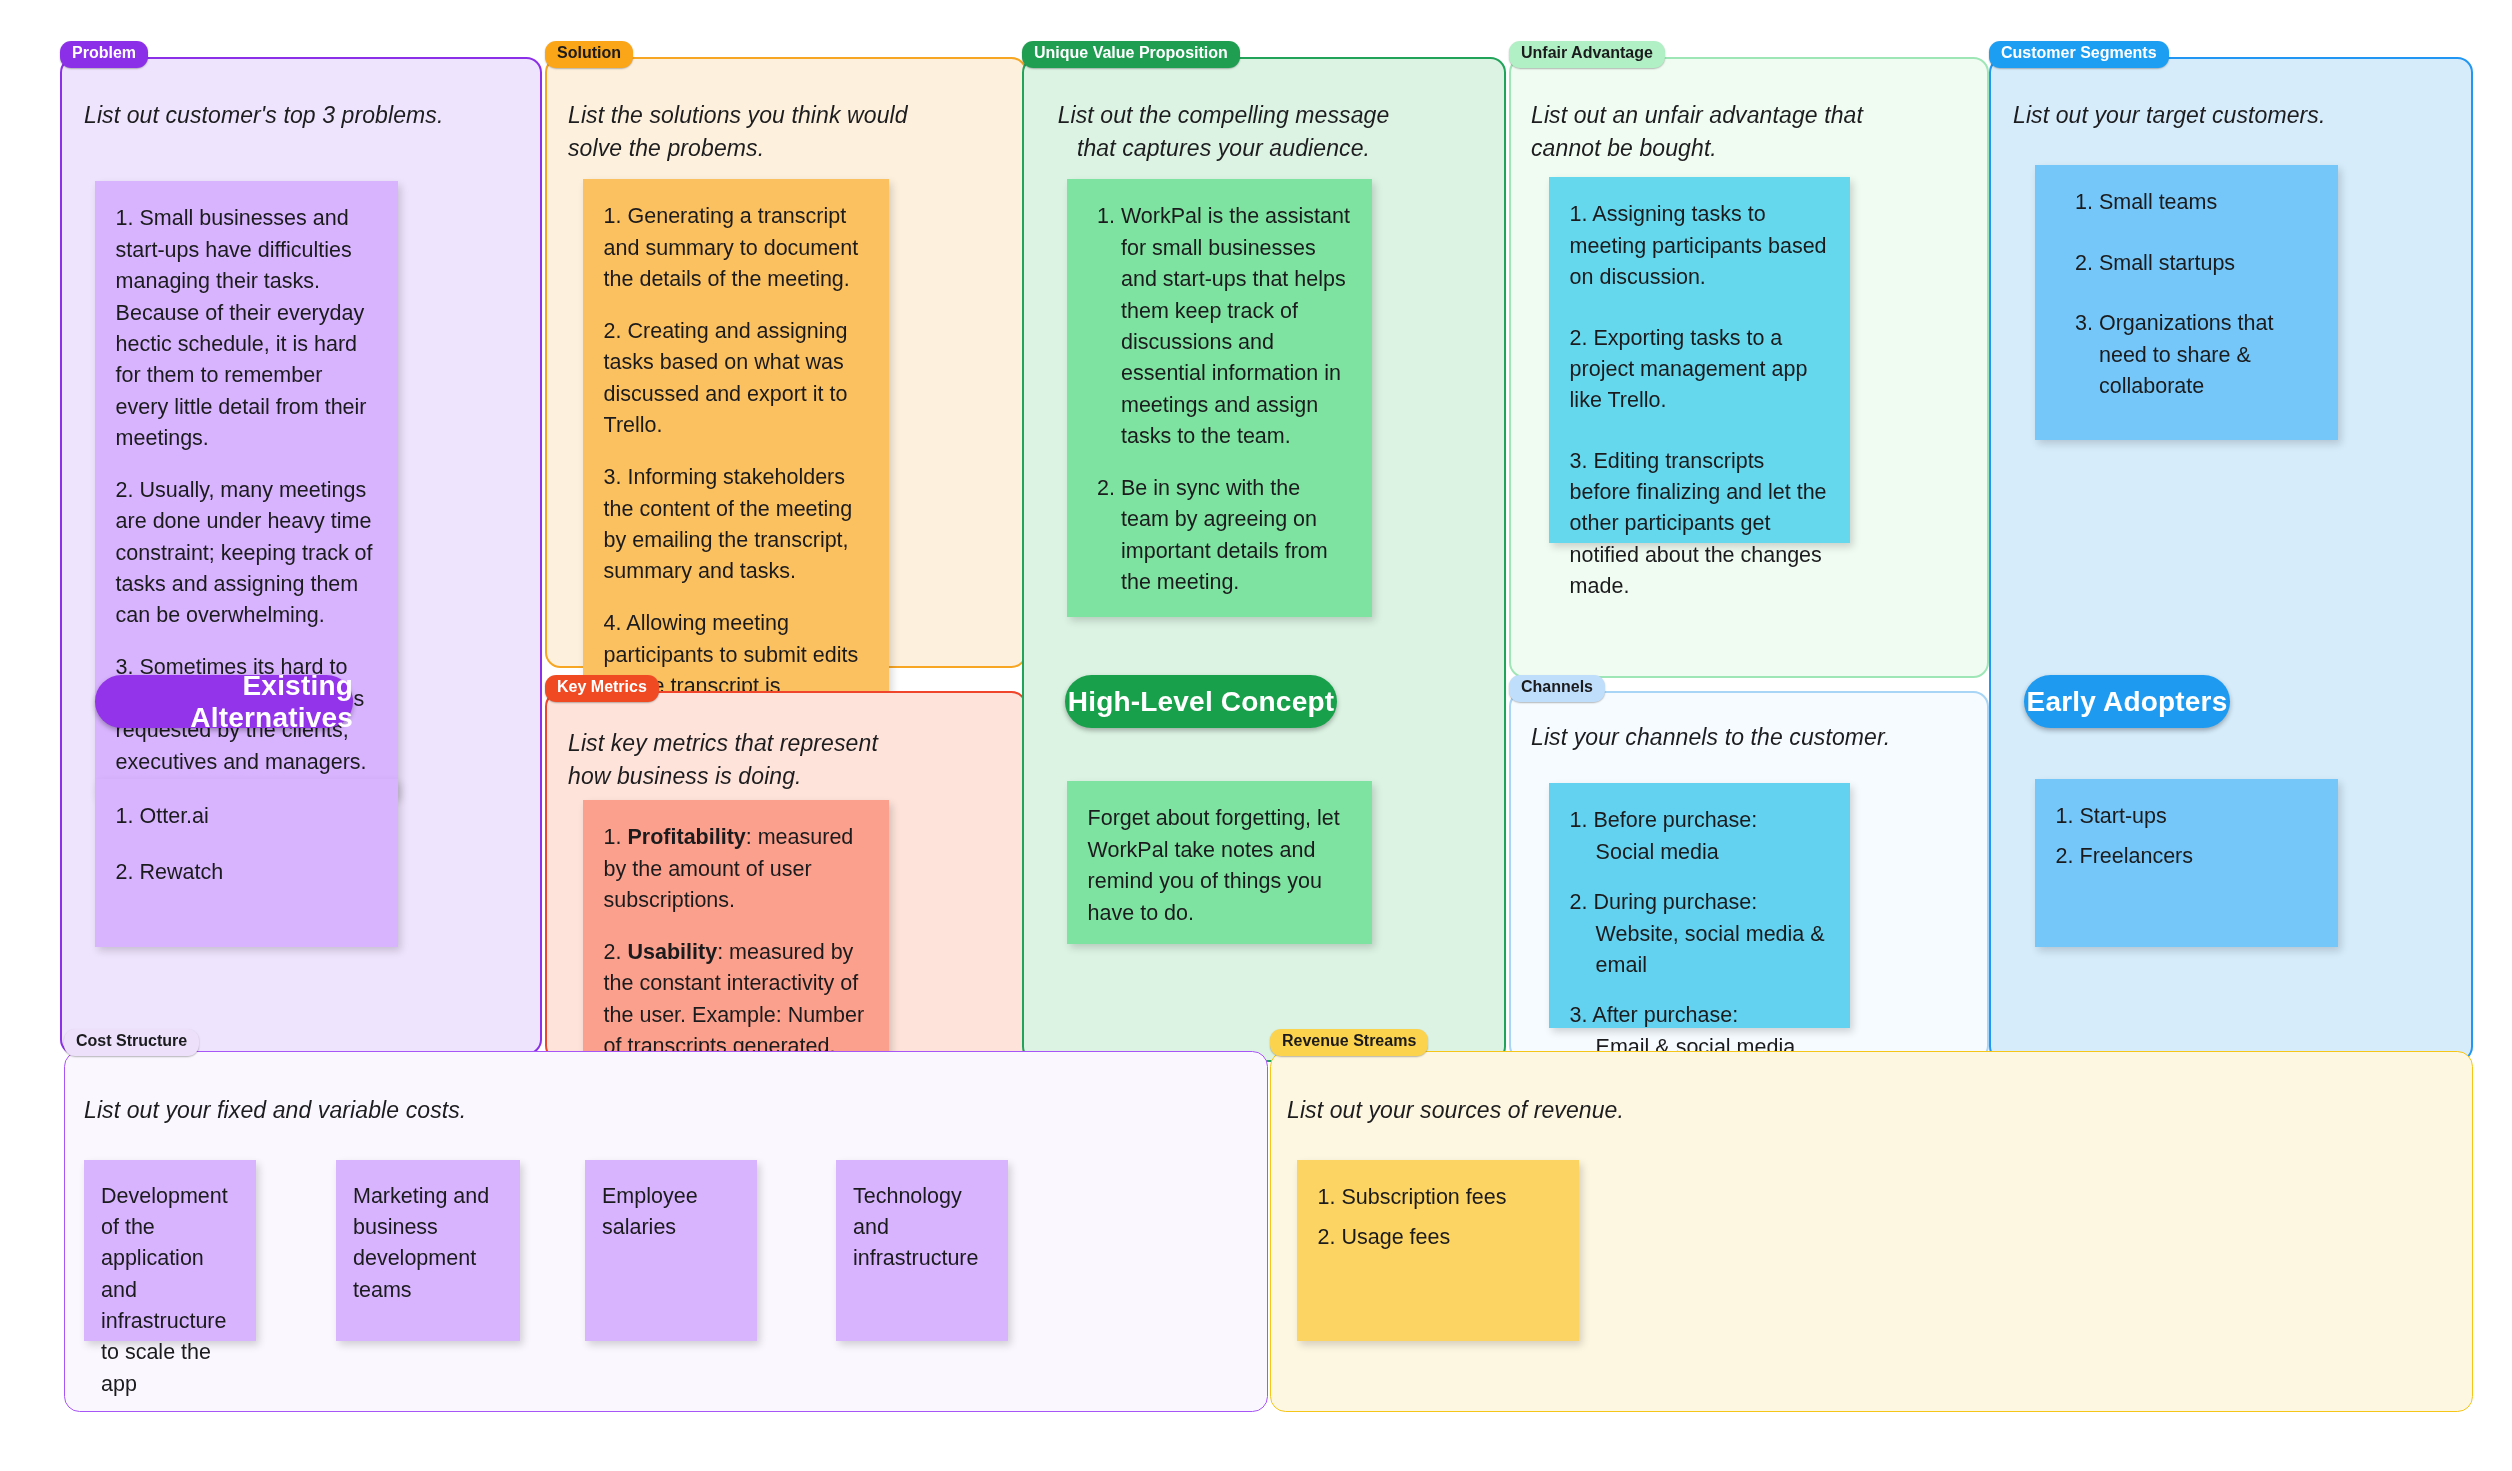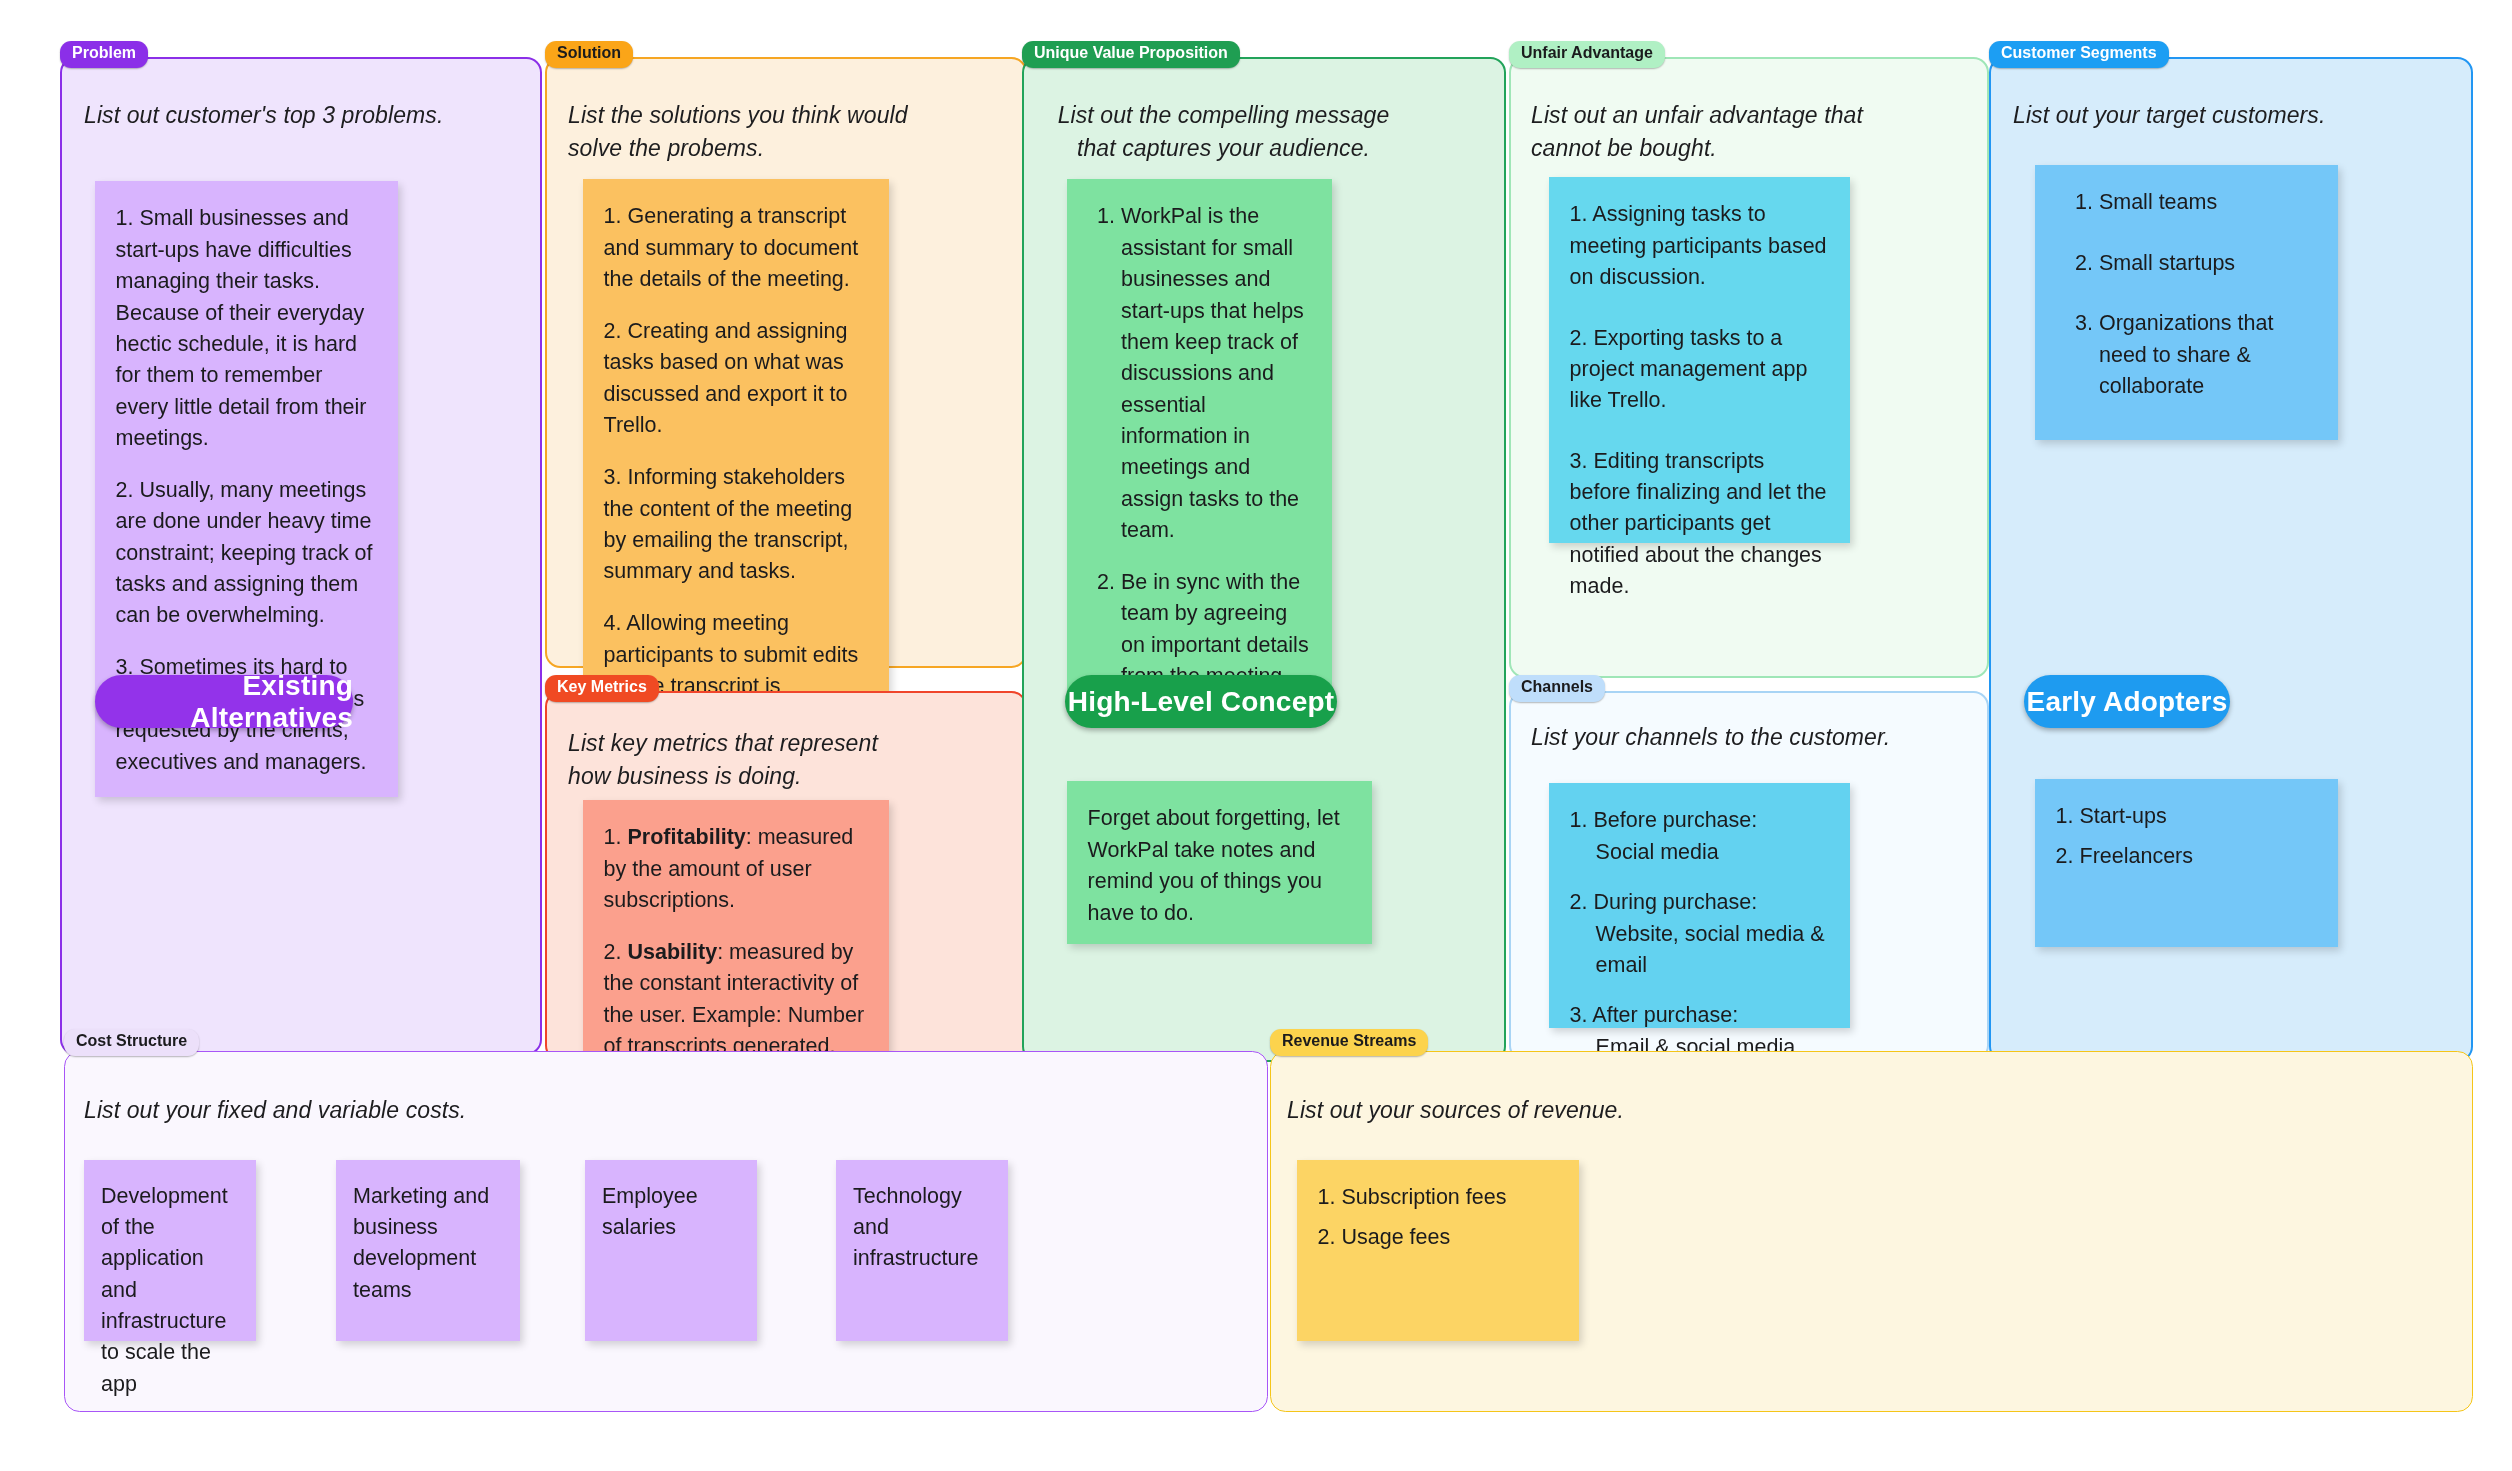--- a/index.html
+++ b/index.html
@@ -78,20 +78,24 @@
   <div class="hint" style="left:84px;top:99px;width:430px;">List out customer's top 3 problems.</div>
 
   <div class="note" style="left:95px;top:181px;width:303px;background:#d8b4fe;">
     <p>1. Small businesses and start-ups have difficulties managing their tasks. Because of their everyday hectic schedule, it is hard for them to remember every little detail from their meetings.</p>
     <p>2. Usually, many meetings are done under heavy time constraint; keeping track of tasks and assigning them can be overwhelming.</p>
     <p>3. Sometimes its hard to remember all the changes requested by the clients, executives and managers.</p>
   </div>
 
   <div class="pill" style="left:95px;top:675px;width:258px;height:53px;background:#9333ea;text-align:right;">Existing Alternatives</div>
 
+  <div class="note tight" style="left:95px;top:779px;width:303px;height:168px;background:#d8b4fe;">
+    <p>1. Otter.ai</p>
+    <p style="margin-top:24px">2. Rewatch</p>
+  </div>
 
   <div class="tag" style="left:545px;top:41px;background:#fba518;color:#1b1b1d;">Solution</div>
   <div class="panel" style="left:545px;top:57px;width:482px;height:611px;background:#fdf0dd;border-color:#f6a623;"></div>
 
   <div class="hint" style="left:568px;top:99px;width:344px;">List the solutions you think would solve the probems.</div>
 
   <div class="note" style="left:583px;top:179px;width:306px;background:#fbc160;">
     <p>1. Generating a transcript and summary to document the details of the meeting.</p>
     <p>2. Creating and assigning tasks based on what was discussed and export it to Trello.</p>
     <p>3. Informing stakeholders the content of the meeting by emailing the transcript, summary and tasks.</p>
@@ -110,21 +114,21 @@
     <p>
       <span>2. </span><b>Usability</b><span>: measured by the constant interactivity of the user. Example: Number of transcripts generated.</span>
     </p>
   </div>
 
   <div class="tag" style="left:1022px;top:41px;background:#1f9e52;color:#fff;">Unique Value Proposition</div>
   <div class="panel" style="left:1022px;top:57px;width:484px;height:1005px;background:#dcf3e3;border-color:#22a35a;"></div>
 
   <div class="hint" style="left:1043px;top:99px;width:361px;text-align:center;">List out the compelling message that captures your audience.</div>
 
-  <div class="note hang" style="left:1067px;top:179px;width:265px;background:#7ee2a0;padding-left:30px;">
+  <div class="note hang" style="left:1067px;top:179px;width:305px;background:#7ee2a0;padding-left:30px;">
     <p>1.  WorkPal is the assistant for small businesses and start-ups that helps them keep track of discussions and essential information in meetings and assign tasks to the team.</p>
     <p>2.  Be in sync with the team by agreeing on important details from the meeting.</p>
   </div>
 
   <div class="pill" style="left:1065px;top:675px;width:272px;height:53px;background:#18a04b;">High-Level Concept</div>
 
   <div class="note" style="left:1067px;top:781px;width:305px;height:163px;background:#7ee2a0;">
     <p>Forget about forgetting, let WorkPal take notes and remind you of things you have to do.</p>
   </div>
 

